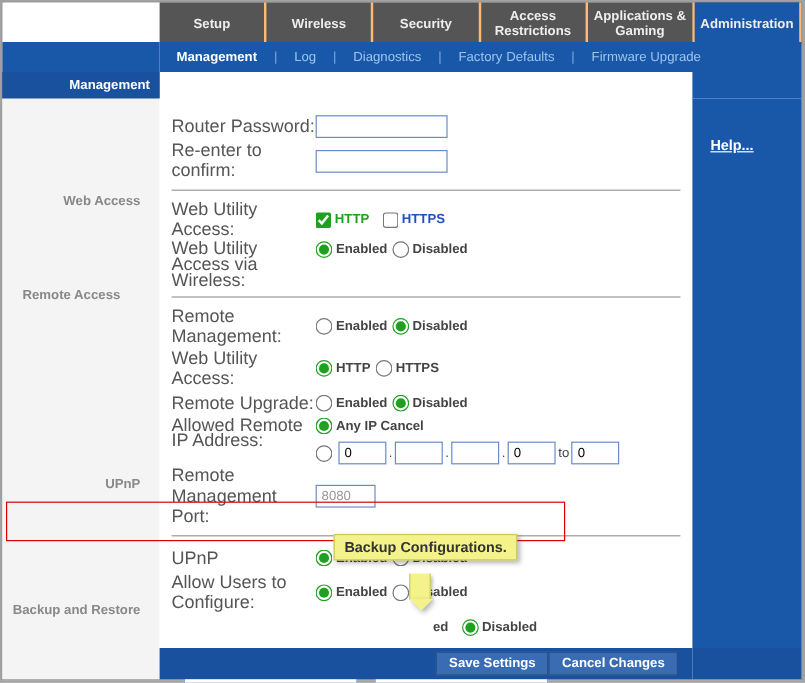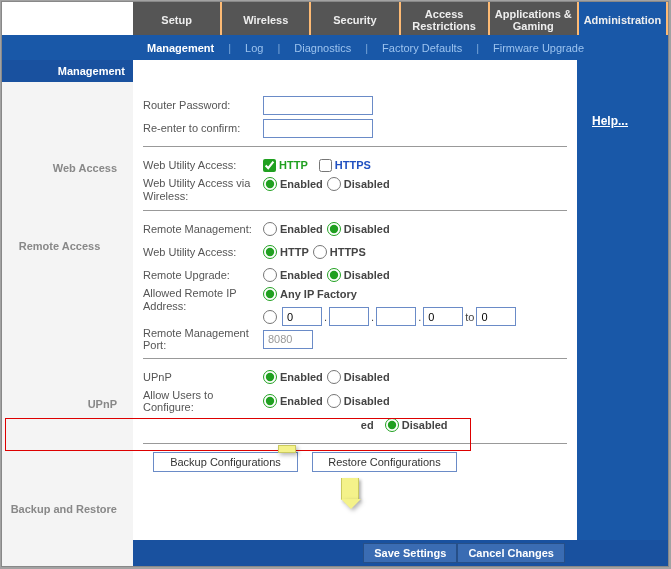--- a/index.html
+++ b/index.html
@@ -133,21 +133,21 @@
     color: #444;
   }
   .row {
     display: flex;
     align-items: center;
     min-height: 22px;
     margin-bottom: 1px;
   }
   .lbl {
     width: 120px;
-    font-size: 11px;
+    font-size: 15px;
     color: #555;
     flex-shrink: 0;
   }
   .ctrls { display:flex; align-items:center; gap:4px; flex-wrap: wrap;}
   input[type=text], input[type=password] {
     border: 1px solid #6a8bc7;
     height: 19px;
     padding: 0 4px;
     font-size: 11px;
   }
@@ -370,21 +370,21 @@
             <input type="radio" name="ru" checked="" style="">
             <span>Disabled</span>
           </label>
       </div>
     </div>
     <div class="row" style="align-items:flex-start">
       <span class="lbl" style="line-height:13px;">Allowed Remote IP Address:</span>
       <div class="ctrls" style="flex-direction:column; align-items:flex-start; width:290px;">
         <label class="rad">
             <input type="radio" name="ip" checked="" style="">
-            <span>Any IP Factory</span>
+            <span>Any IP Cancel</span>
           </label>
         <div style="display:flex;align-items:center;gap:2px;margin-top:2px;">
           <label class="rad">
               <input type="radio" name="ip" style="">
             </label>
           <input type="text" class="ipbox" value="0" style="">
           <span>.</span>
           <input type="text" class="ipbox" value="" style="">
           <span>.</span>
           <input type="text" class="ipbox" value="" style="">
@@ -446,20 +446,21 @@
     </div>
     <hr class="divider">
     <div class="row" style="margin-top:4px;">
       <span style="width:10px"></span>
       <button class="action-btn">Backup Configurations</button>
       <span style="width:14px"></span>
       <button class="action-btn">Restore Configurations</button>
     </div>
 
     <div class="callout">
+      <div style="font-weight:bold">Backup Configurations.</div>
     </div>
     <div class="callout-tail"></div>
   </div>
 
   <div class="hl-box"></div>
 
   <div class="footer">
     <div class="footer-left"></div>
     <div class="footer-mid">
       <button class="foot-btn">Save Settings</button>

